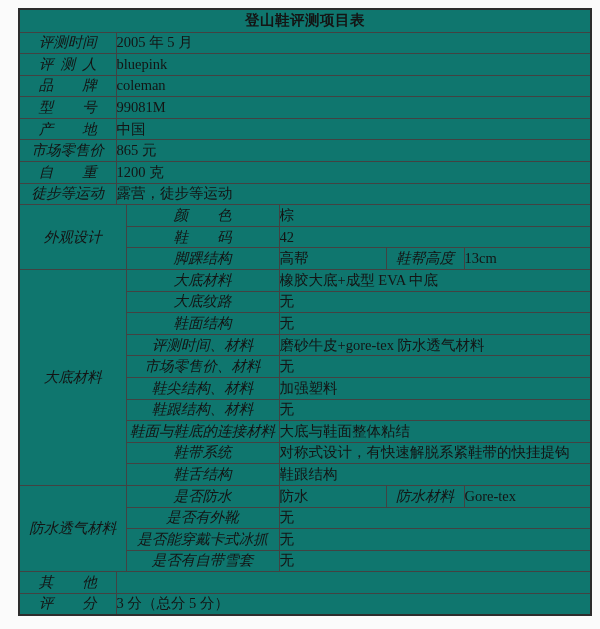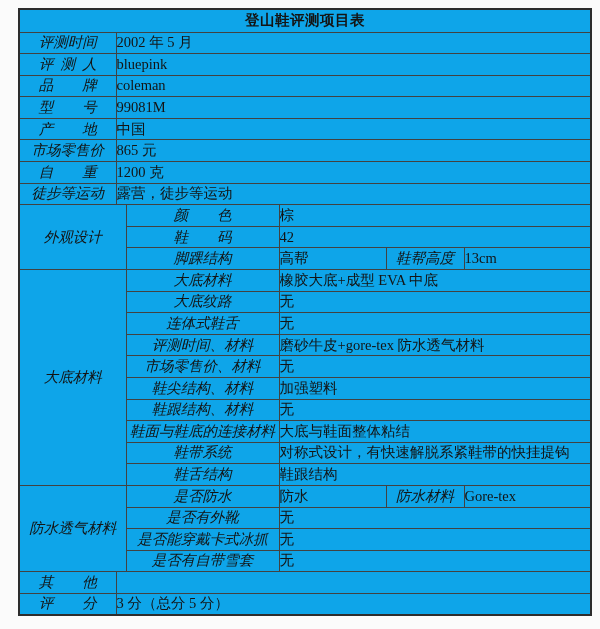--- a/index.html
+++ b/index.html
@@ -4,21 +4,21 @@
 <style>
   html,body{margin:0;padding:0;}
   body{
     width:600px;height:629px;overflow:hidden;
     background:#fbfbfb;color:#141414;
     font-family:"Liberation Serif","DejaVu Serif",serif;
   }
   table.eval{
     border-collapse:collapse;table-layout:fixed;
     width:572px;margin:8px 0 0 18px;
-    border:2px solid #2d2d2d;background:#0ea5e9;
+    border:2px solid #2d2d2d;background:#0f766e;
   }
   table.eval td{
     border:1px solid #424242;
     padding:0;vertical-align:middle;
     font-size:14.5px;line-height:1.05;
     overflow:hidden;white-space:nowrap;
   }
   tr.r{height:21.6px;}
   tr.titlerow{height:23px;}
   td.title{text-align:center;font-size:15.5px;font-weight:600;letter-spacing:0.5px;}
@@ -43,21 +43,21 @@
       <col style="width:127px">
   </colgroup>
 
   <tbody>
       <tr class="titlerow">
     <td class="title" colspan="6">登山鞋评测项目表</td>
   </tr>
 
   <tr class="r">
     <td class="lab"><span class="j">评测时间</span></td>
-    <td class="val" colspan="5">2002 年 5 月</td>
+    <td class="val" colspan="5">2005 年 5 月</td>
   </tr>
   <tr class="r">
     <td class="lab"><span class="j">评测人</span></td>
     <td class="val" colspan="5">bluepink</td>
   </tr>
   <tr class="r">
     <td class="lab"><span class="j">品牌</span></td>
     <td class="val" colspan="5">coleman</td>
   </tr>
   <tr class="r">
@@ -100,21 +100,21 @@
   <tr class="r">
     <td class="glab" colspan="2" rowspan="10"><span class="j">大底材料</span></td>
     <td class="slab"><span class="j">大底材料</span></td>
     <td class="val" colspan="3">橡胶大底+成型 EVA 中底</td>
   </tr>
   <tr class="r">
     <td class="slab"><span class="j">大底纹路</span></td>
     <td class="val" colspan="3">无</td>
   </tr>
   <tr class="r">
-    <td class="slab"><span class="j">连体式鞋舌</span></td>
+    <td class="slab"><span class="j">鞋面结构</span></td>
     <td class="val" colspan="3">无</td>
   </tr>
   <tr class="r">
     <td class="slab"><span class="j">评测时间、材料</span></td>
     <td class="val" colspan="3">磨砂牛皮+gore-tex 防水透气材料</td>
   </tr>
   <tr class="r">
     <td class="slab"><span class="j">市场零售价、材料</span></td>
     <td class="val" colspan="3">无</td>
   </tr>

